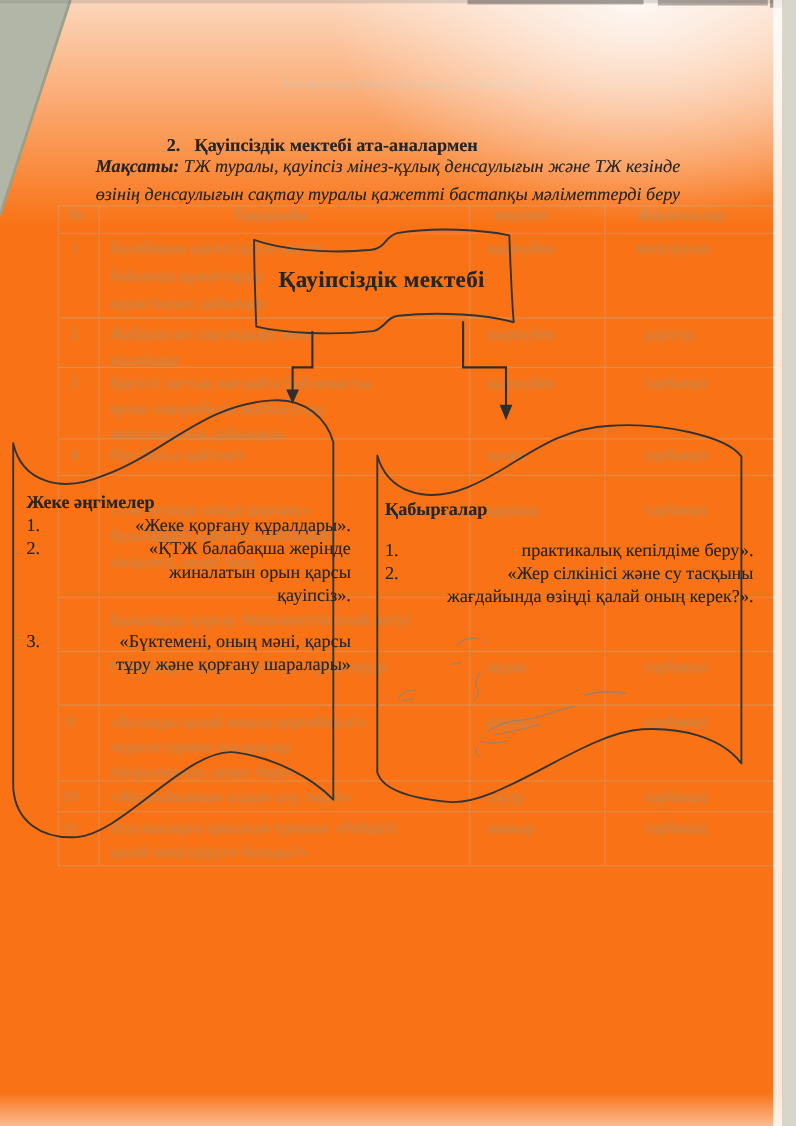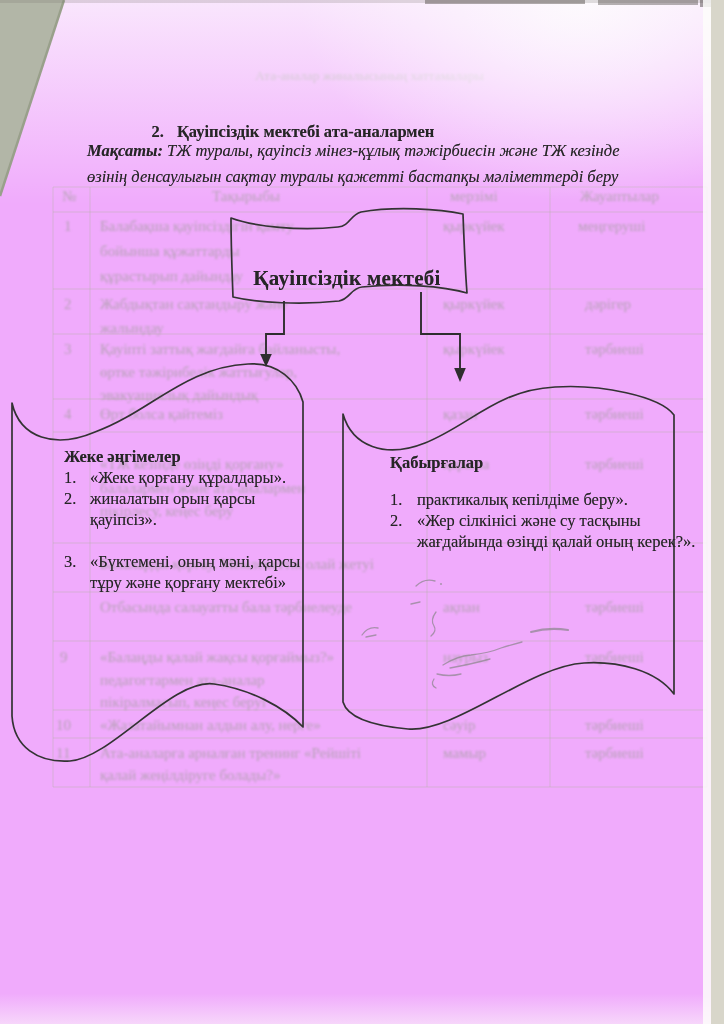--- a/index.html
+++ b/index.html
@@ -1,18 +1,18 @@
 <!DOCTYPE html>
 <html><head>
 <meta charset="utf-8">
 <style>
   html,body{margin:0;padding:0;background:#9a9a98;}
   .page{
     position:relative;width:724px;height:1024px;overflow:hidden;
-    background:#f0abfc;
+    background:#f97316;
     font-family:"Liberation Serif","DejaVu Serif",serif;
     color:#262626;
   }
   
   .glow{
     position:absolute;inset:0;pointer-events:none;
     background:
       linear-gradient(180deg, rgba(253,253,253,.72) 0%, rgba(253,253,253,0) 20%),
       radial-gradient(ellipse 55% 28% at 80% 0%, rgba(255,255,255,.85), rgba(255,255,255,0) 70%),
       linear-gradient(0deg, rgba(252,249,249,.55) 0%, rgba(252,249,249,0) 3%);
@@ -26,30 +26,30 @@
   .edge-strip-right{position:absolute;top:0;right:0;width:13px;height:1024px;background:#d8d6ca;}
   .edge-highlight{position:absolute;top:0;right:13px;width:8px;height:1024px;background:rgba(253,253,250,.85);}
   
   .doc-text{text-shadow:0 0 .5px rgba(45,45,45,.5);}
   .h1{position:absolute;left:135px;top:102px;font-size:16.5px;font-weight:bold;white-space:pre;}
   .h1 .hnum{margin-right:13px;}
   .goal{position:absolute;left:87px;top:138px;font-size:16.5px;font-style:italic;line-height:26px;width:580px;}
   .goal .glabel{font-weight:bold;}
   .goal .ln{display:block;white-space:pre;}
   .banner-title{position:absolute;left:231px;top:242px;width:232px;text-align:center;
-    font-size:21px;font-weight:bold;letter-spacing:.3px;white-space:pre;margin-top:24px;}
-  .scroll-block{position:absolute;font-size:16.5px;line-height:21px;margin-left:40px;}
+    font-size:21px;font-weight:bold;letter-spacing:.3px;white-space:pre;}
+  .scroll-block{position:absolute;font-size:16.5px;line-height:21px;}
   .scroll-block .sb-heading{font-weight:bold;white-space:pre;}
   .left-block{left:24px;top:446px;width:295px;}
   .right-block{left:350px;top:452px;width:335px;}
   .item{display:flex;}
   .item .num{width:26px;flex:none;white-space:pre;}
   .right-block .item .num{width:27px;}
   .item .txt{flex:1;}
-  .item .ln{display:block;white-space:pre;}
+  .item .ln{display:block;white-space:pre;text-align:right;}
   .left-block .item-3{margin-top:21px;}
   .right-block .item-1{margin-top:16px;}
   .shapes{position:absolute;inset:0;}
 </style>
 </head>
 <body>
 
 <div class="page">
 
   <svg class="ghost-lines" viewBox="0 0 724 1024" width="724" height="1024">
@@ -138,21 +138,21 @@
     <rect x="700" y="0" width="24" height="7" fill="rgba(62,58,54,0.45)"></rect>
   </svg>
   <div class="edge-highlight"></div>
   <div class="edge-strip-right"></div>
 
   <div class="h1 doc-text">
     <span class="hnum">2.</span><span>Қауіпсіздік мектебі ата-аналармен</span>
   </div>
 
   <div class="goal doc-text">
-    <span class="ln"><span class="glabel">Мақсаты:</span><span> ТЖ туралы, қауіпсіз мінез-құлық тәжірбиесін және ТЖ кезінде</span></span>
+    <span class="ln"><span class="glabel">Мақсаты:</span><span> ТЖ туралы, қауіпсіз мінез-құлық денсаулығын және ТЖ кезінде</span></span>
     <span class="ln">өзінің денсаулығын сақтау туралы қажетті бастапқы мәліметтерді беру</span>
   </div>
 
   <svg class="shapes" viewBox="0 0 724 1024" width="724" height="1024">
     <g fill="none" stroke="#333333" stroke-width="1.7" stroke-linejoin="round" stroke-linecap="round">
       <path d="M 231,218
         C 255,227 300,231 338,227 C 350,226 350,215 361,212 C 395,206 440,209 463,214
         C 464,240 465,268 467,293
         C 443,286 400,283 362,287 C 351,288 350,299 339,301 C 303,305 258,303 233,297
         C 232,271 231,244 231,218 Z"></path>
@@ -195,29 +195,30 @@
     <div class="sb-heading">Жеке әңгімелер</div>
     <div class="item item-1">
       <span class="num">1.</span>
       <span class="txt">
           <span class="ln">«Жеке қорғану құралдары».</span>
         </span>
     </div>
     <div class="item item-2">
       <span class="num">2.</span>
       <span class="txt">
+        <span class="ln">«ҚТЖ балабақша жерінде</span>
         <span class="ln">жиналатын орын қарсы</span>
         <span class="ln">қауіпсіз».</span>
       </span>
     </div>
     <div class="item item-3">
       <span class="num">3.</span>
       <span class="txt">
         <span class="ln">«Бүктемені, оның мәні, қарсы</span>
-        <span class="ln">тұру және қорғану мектебі»</span>
+        <span class="ln">тұру және қорғану шаралары»</span>
       </span>
     </div>
   </div>
 
   <div class="scroll-block right-block doc-text">
     <div class="sb-heading">Қабырғалар</div>
     <div class="item item-1">
       <span class="num">1.</span>
       <span class="txt">
         <span class="ln">практикалық кепілдіме беру».</span>

